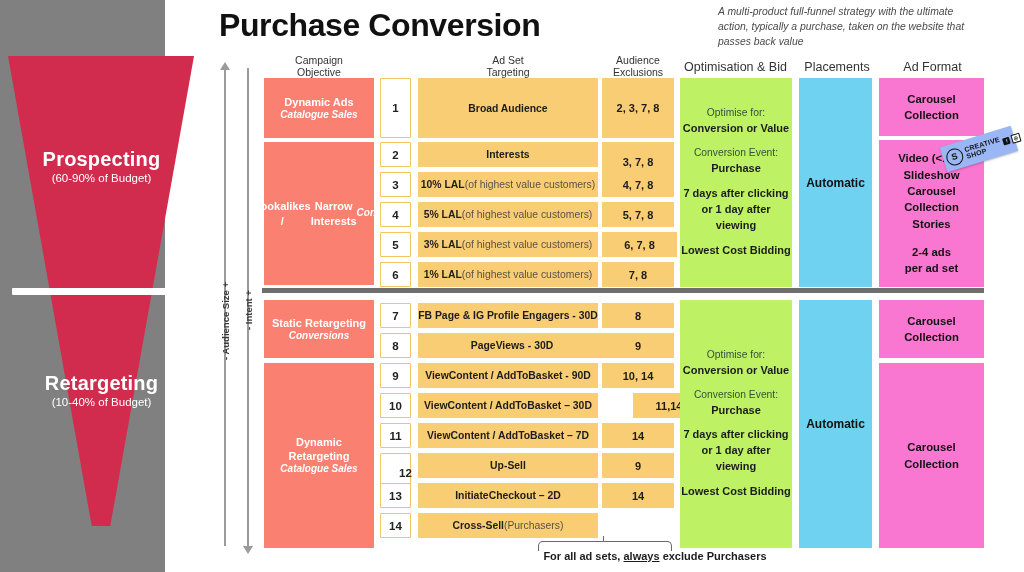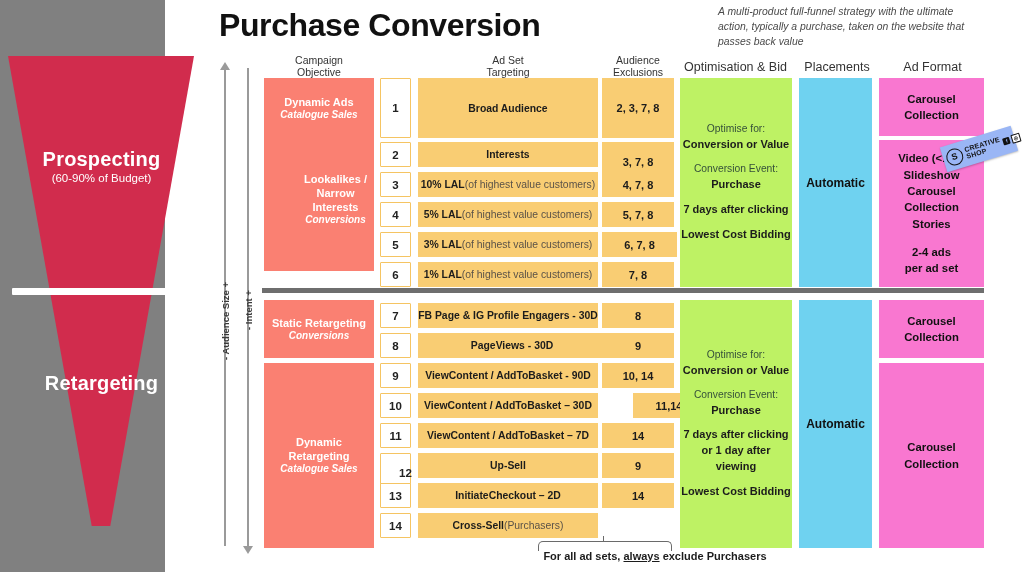--- a/index.html
+++ b/index.html
@@ -142,20 +142,21 @@
   <div id="funnel-shape"></div>
   <div id="funnel-divider"></div>
 
   <div class="funnel-label" id="prospecting-label">
     <div class="funnel-title">Prospecting</div>
     <div class="funnel-sub">(60-90% of Budget)</div>
   </div>
 
   <div class="funnel-label" id="retargeting-label">
     <div class="funnel-title">Retargeting</div>
+    <div class="funnel-sub">(10-40% of Budget)</div>
   </div>
 </div>
 
 <div id="axis-area">
   <div class="axis-line" id="axis-line-audience"></div>
   <div class="axis-arrow" id="axis-arrow-up"></div>
   <div class="axis-text" id="axis-text-audience">- Audience Size +</div>
 
   <div class="axis-line" id="axis-line-intent"></div>
   <div class="axis-arrow" id="axis-arrow-down"></div>
@@ -178,21 +179,21 @@
   <div>Exclusions</div>
 </div>
 <div class="col-header" id="hdr-optimisation-bid">Optimisation &amp; Bid</div>
 <div class="col-header" id="hdr-placements">Placements</div>
 <div class="col-header" id="hdr-ad-format">Ad Format</div>
 
 <div class="box salmon" style="left:264px;top:78px;width:110px;height:60px;flex-direction:column;">
   <div class="b-main">Dynamic Ads</div>
   <div class="b-sub">Catalogue Sales</div>
 </div>
-<div class="box salmon" style="left:264px;top:128px;width:110px;height:143px;flex-direction:column;padding-left:33px;">
+<div class="box salmon" style="left:264px;top:142px;width:110px;height:143px;flex-direction:row;padding-left:33px;">
   <div class="b-main">Lookalikes /</div>
   <div class="b-main">Narrow Interests</div>
   <div class="b-sub">Conversions</div>
 </div>
 
 <div class="box numbox" style="left:380px;top:78px;width:31px;height:60px;">1</div>
 <div class="box amber" style="left:418px;top:78px;width:180px;height:60px;">
   <span>Broad Audience</span>
     <span class="muted"></span>
 </div>
@@ -235,20 +236,21 @@
 
 <div class="box green" style="left:680px;top:78px;width:112px;height:209px;flex-direction:column;">
   <div class="green-inner">
     <div class="lite">Optimise for:</div>
     <div class="bold">Conversion or Value</div>
     <span class="gap"></span>
     <div class="lite">Conversion Event:</div>
     <div class="bold">Purchase</div>
     <span class="gap"></span>
     <div class="bold">7 days after clicking</div>
+    <div class="bold">or 1 day after viewing</div>
     <span class="gap"></span>
     <div class="bold">Lowest Cost Bidding</div>
   </div>
 </div>
 
 <div class="box blue" style="left:799px;top:78px;width:73px;height:209px;">Automatic</div>
 
 <div class="box pink" style="left:879px;top:78px;width:105px;height:58px;flex-direction:column;">
   <div class="p-text">Carousel</div>
   <div class="p-text">Collection</div>

